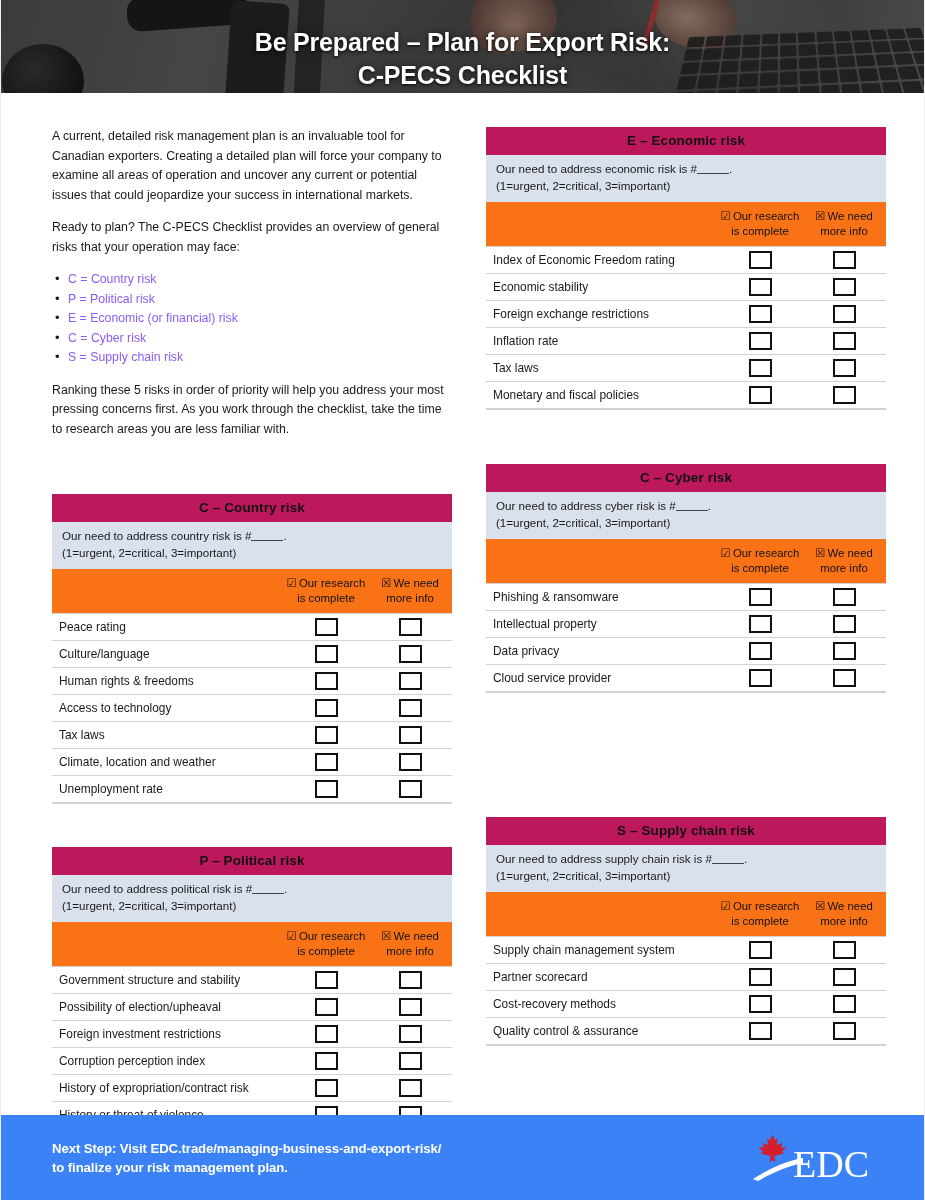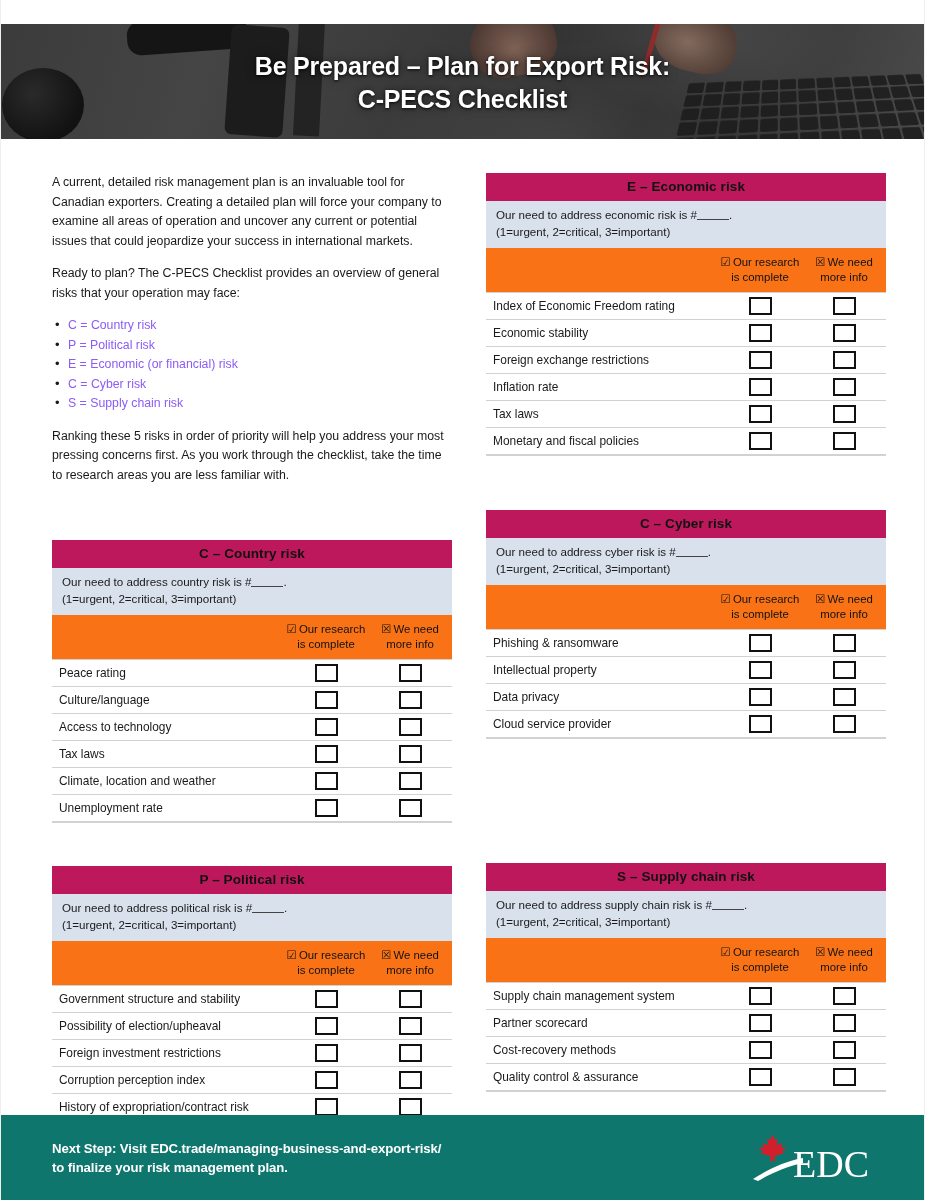--- a/index.html
+++ b/index.html
@@ -17,24 +17,23 @@
     width: 925px;
     height: 1200px;
     background: #ffffff;
     overflow: hidden;
   }
 
   
   .banner {
     position: relative;
     width: 925px;
-    height: 115px;
+    height: 93px;
     overflow: hidden;
     background: #701a75;
-    margin-top: 24px;
   }
   .banner-photo {
     position: absolute;
     inset: 0;
     background:
       
       radial-gradient(ellipse 120px 80px at 105px 235px, rgba(0,0,0,0.85), rgba(0,0,0,0) 70%),
       radial-gradient(ellipse 200px 120px at 700px 10px, rgba(255,255,255,0.10), rgba(255,255,255,0) 70%),
       radial-gradient(ellipse 260px 150px at 560px 120px, rgba(255,255,255,0.07), rgba(255,255,255,0) 70%),
       linear-gradient(105deg, #3b3b3b 0%, #454545 22%, #3a3a3a 46%, #2f2f2f 70%, #4a4a4a 100%);
@@ -263,21 +262,21 @@
   .stack-gap-left-2  { height: 43px; }
   .stack-gap-right-1 { height: 54px; }
   .stack-gap-right-2 { height: 124px; }
 
   
   .footer {
     position: absolute;
     left: 0; bottom: 0;
     width: 925px;
     height: 85px;
-    background: #0f766e;
+    background: #3b82f6;
     display: flex;
     align-items: center;
     justify-content: space-between;
     padding: 0 48px 0 52px;
   }
   .footer-text {
     color: #ffffff;
     font-size: 13.2px;
     line-height: 19px;
     font-weight: bold;
@@ -440,20 +439,25 @@
                   <td class="cell-label">Peace rating</td>
                   <td class="cell-box"><span class="chk"></span></td>
                   <td class="cell-box"><span class="chk"></span></td>
                 </tr>
               <tr>
                   <td class="cell-label">Culture/language</td>
                   <td class="cell-box"><span class="chk"></span></td>
                   <td class="cell-box"><span class="chk"></span></td>
                 </tr>
               <tr>
+                  <td class="cell-label">Human rights &amp; freedoms</td>
+                  <td class="cell-box"><span class="chk"></span></td>
+                  <td class="cell-box"><span class="chk"></span></td>
+                </tr>
+              <tr>
                   <td class="cell-label">Access to technology</td>
                   <td class="cell-box"><span class="chk"></span></td>
                   <td class="cell-box"><span class="chk"></span></td>
                 </tr>
               <tr>
                   <td class="cell-label">Tax laws</td>
                   <td class="cell-box"><span class="chk"></span></td>
                   <td class="cell-box"><span class="chk"></span></td>
                 </tr>
               <tr>

